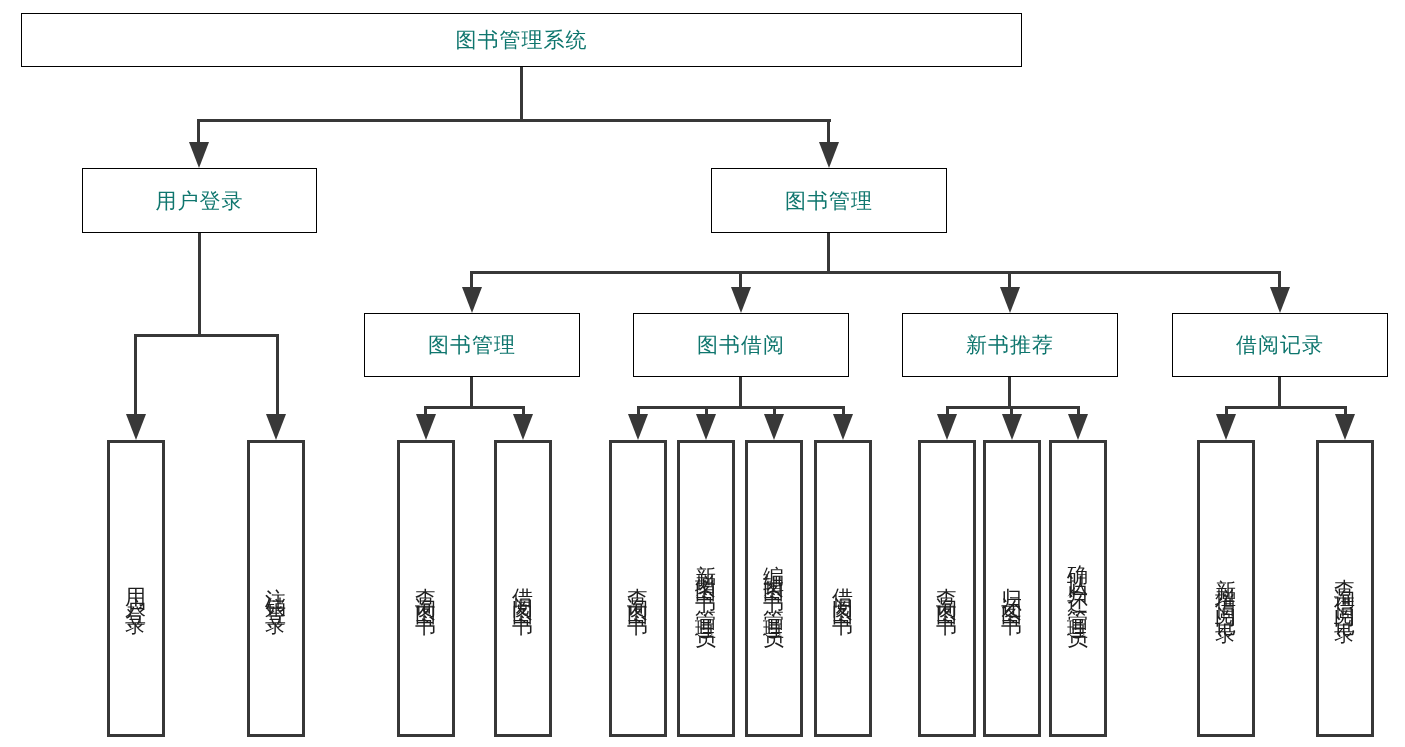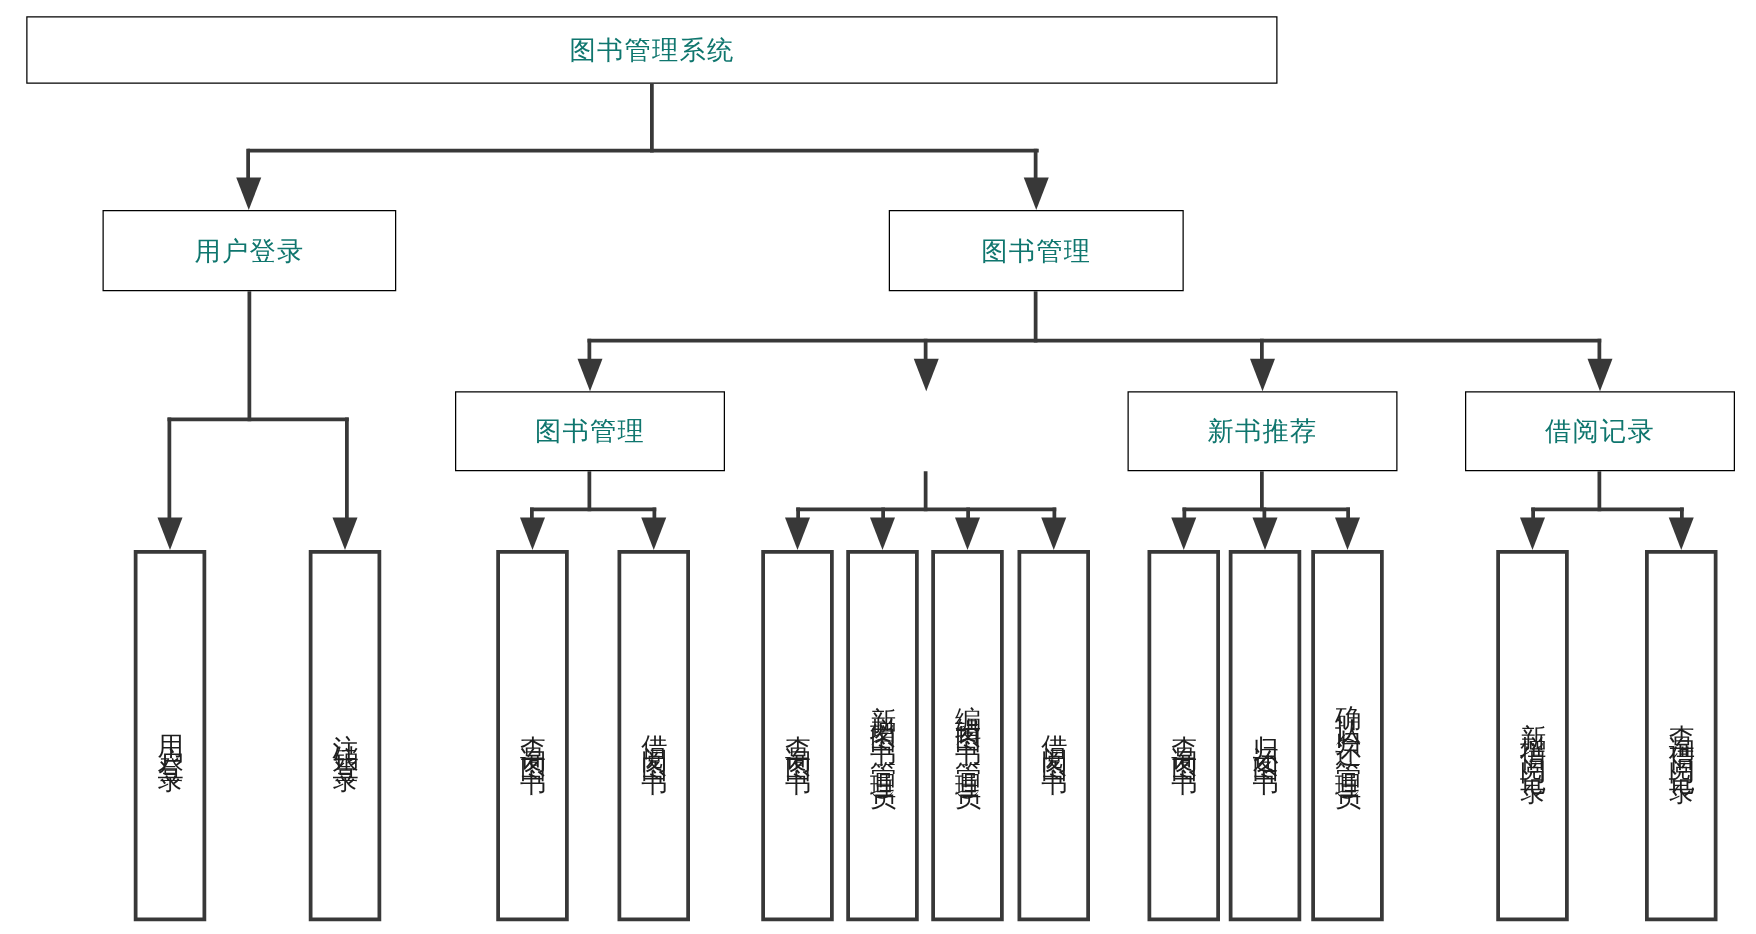--- a/index.html
+++ b/index.html
@@ -96,20 +96,23 @@
   <div class="line" style="left:739px; top:271px; width:3px; height:19px;"></div>
   <div class="arrow" style="left:731px; top:287px;"></div>
   <div class="line" style="left:1008px; top:271px; width:3px; height:19px;"></div>
   <div class="arrow" style="left:1000px; top:287px;"></div>
   <div class="line" style="left:1278px; top:271px; width:3px; height:19px;"></div>
   <div class="arrow" style="left:1270px; top:287px;"></div>
 
   <div class="box" style="left:364px; top:313px; width:216px; height:64px;">
     <span>图书管理</span>
   </div>
+  <div class="box" style="left:633px; top:313px; width:216px; height:64px;">
+    <span>图书借阅</span>
+  </div>
   <div class="box" style="left:902px; top:313px; width:216px; height:64px;">
     <span>新书推荐</span>
   </div>
   <div class="box" style="left:1172px; top:313px; width:216px; height:64px;">
     <span>借阅记录</span>
   </div>
 
   <div class="line" style="left:470px; top:377px; width:3px; height:32px;"></div>
   <div class="line" style="left:424px; top:406px; width:101px; height:3px;"></div>
   <div class="line" style="left:424px; top:406px; width:3px; height:10px;"></div>

